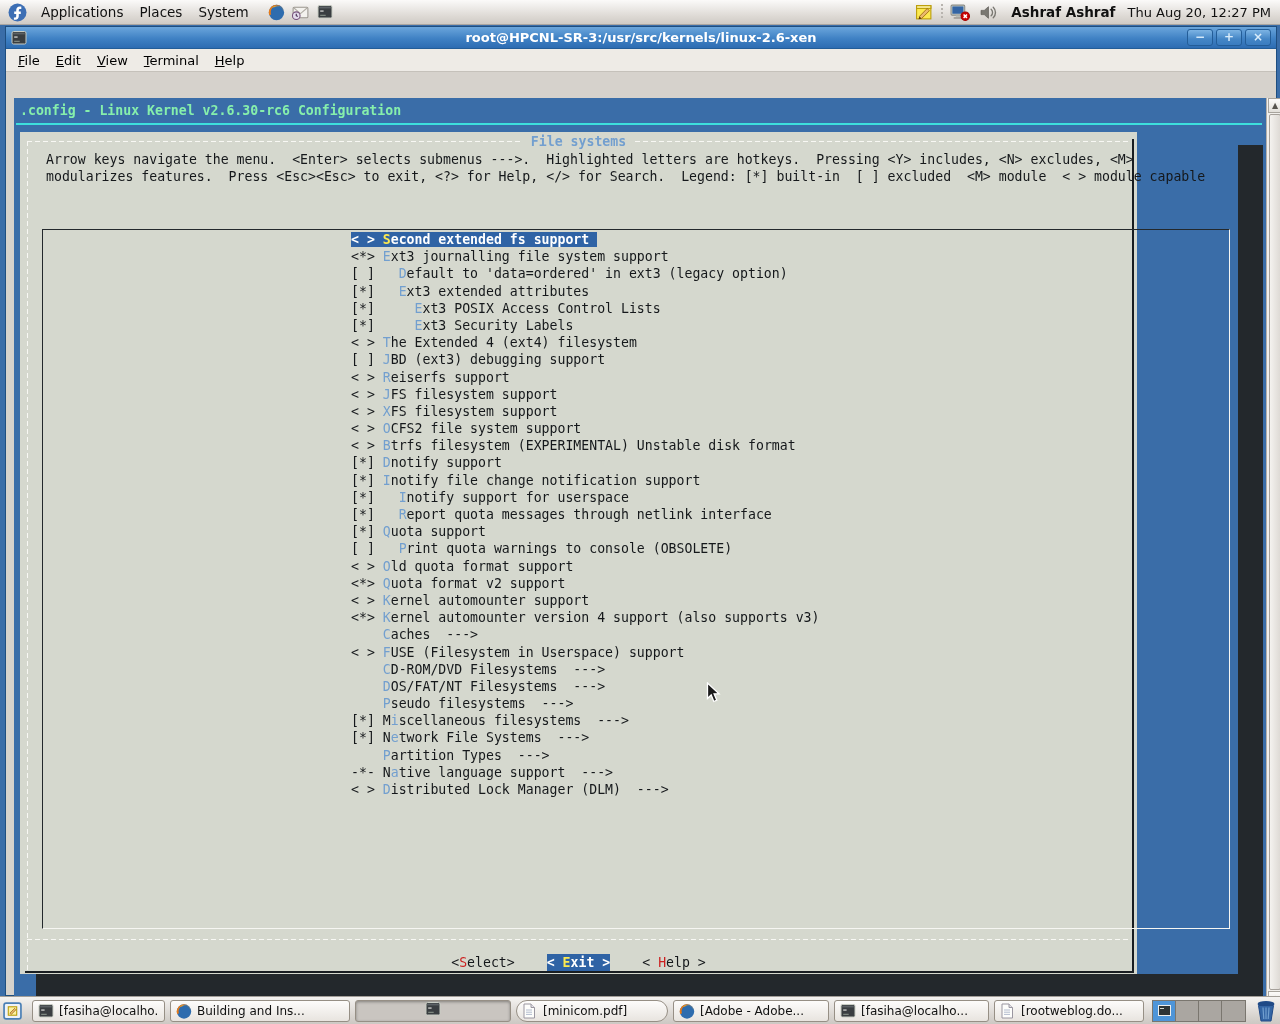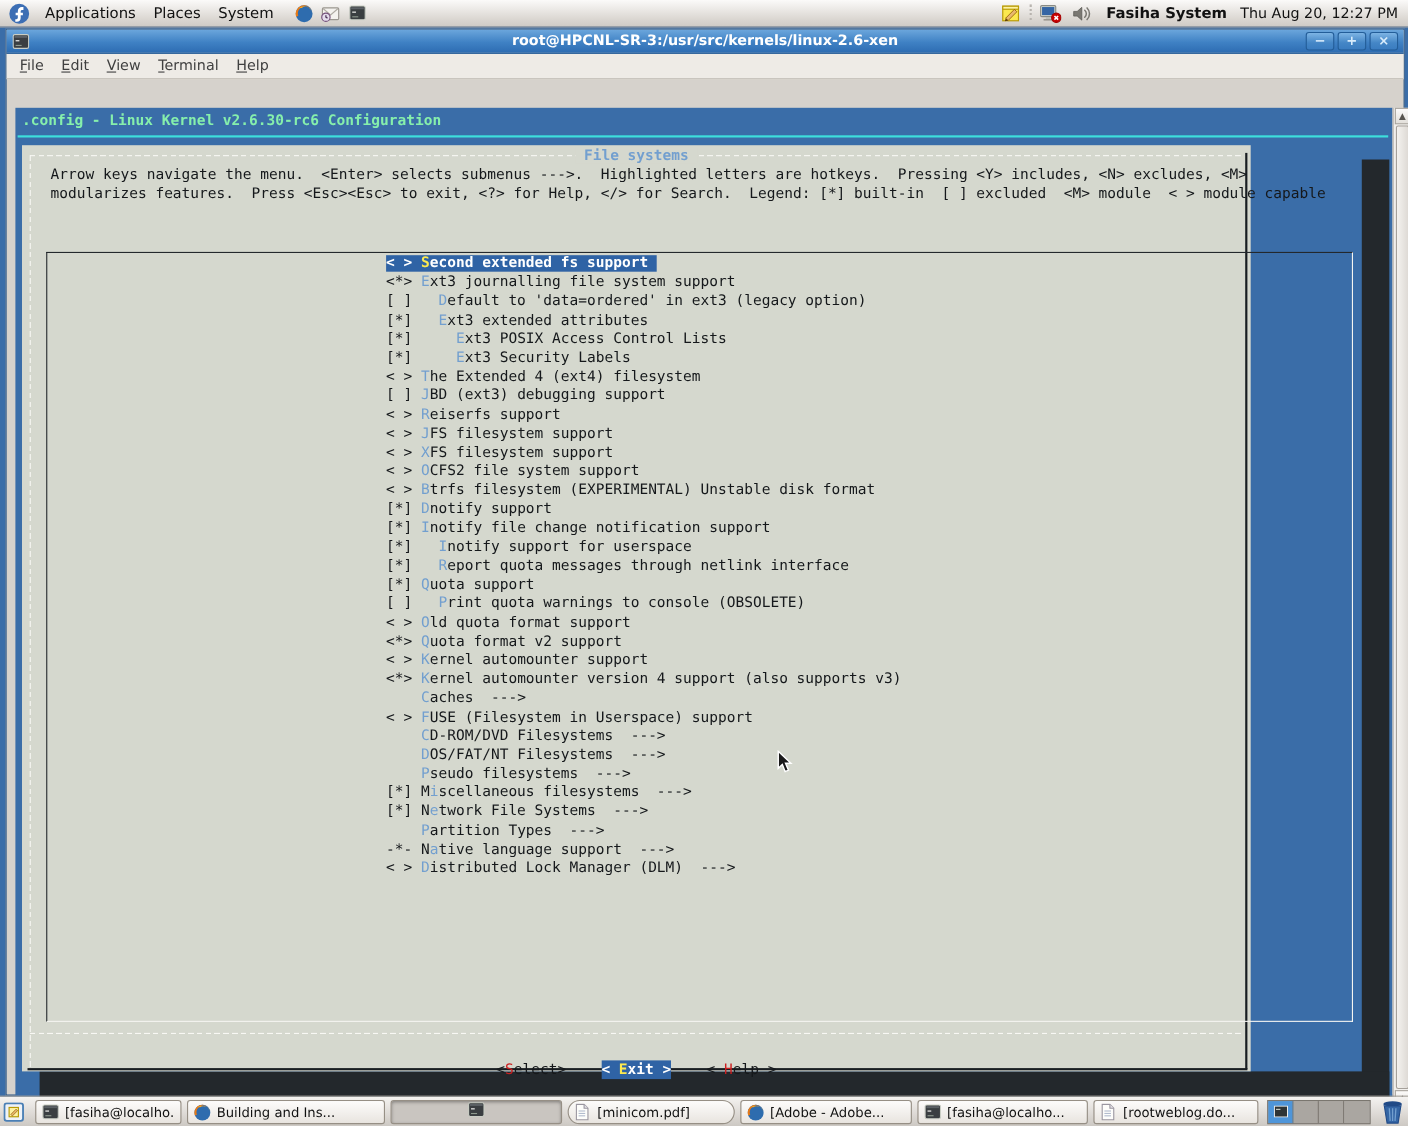--- a/index.html
+++ b/index.html
@@ -24,21 +24,21 @@
   .titlebar { height:22px; background:linear-gradient(#6ba6dc,#3f81c4 55%,#2d6cb2);
     display:flex; align-items:center; position:relative; padding:0 5px; border-bottom:1px solid #235d98; }
   .title-icon { width:16px; height:16px; display:inline-flex; z-index:2; }
   .title-text { position:absolute; left:0; right:0; text-align:center; color:#fff; font-weight:bold; font-size:13px; }
   .win-controls { margin-left:auto; display:flex; gap:3px; z-index:2; }
   .wbtn { width:26px; height:17px; border:1px solid #235d98; border-radius:3px;
     background:linear-gradient(#7db4e4,#4486c6 60%,#3a7cc0); color:#d9ecfb; font-size:12px;
     line-height:15px; text-align:center; font-weight:bold; }
   .menubar { height:23px; display:flex; align-items:center; padding:0 4px;
     background:#eeebe6; border-bottom:1px solid #c5c1ba; }
-  .mb-item { font-size:13px; padding:3px 8px; color:#404040; display:inline-block; }
+  .mb-item { font-size:13px; padding:3px 8px; color:#000000; display:inline-block; }
   .mb-item::first-letter { text-decoration:underline; }
 
   
   .term { position:absolute; left:8px; top:71px; width:1252px; height:923px;
     background:var(--terminal_background); font-family:"DejaVu Sans Mono",monospace;
     font-size:13.2px; line-height:17.2px; }
   .term-header { position:absolute; left:6px; top:4px; color:#86efac; font-weight:bold; white-space:pre; }
   .cyan-line { position:absolute; left:2px; top:25px; width:1246px; height:2px; background:var(--cyan_line); }
   .shadow-r { position:absolute; left:1224px; top:47px; width:25px; height:852px; background:var(--shadow); }
   .shadow-b { position:absolute; left:22px; top:876px; width:1227px; height:23px; background:var(--shadow); }
@@ -59,21 +59,21 @@
   .instr { position:absolute; left:26px; white-space:pre; }
   .listbox { position:absolute; left:22px; top:97px; width:1188px; height:700px;
     border-top:1px solid #23282c; border-left:1px solid #23282c;
     border-right:1px solid #f6f6f2; border-bottom:1px solid #f6f6f2; }
   .menu-list { position:absolute; left:331px; top:99px; }
   .mrow { height:17.2px; white-space:pre; }
   .mrow .hk { color:var(--hotkey_blue); }
   .mrow.sel .wrap { background:var(--selection_blue); color:#fff; font-weight:bold; }
   .mrow.sel .hk { color:var(--hotkey_yellow); }
   .btn-row { position:absolute; left:0; right:0; top:818px; text-align:center; white-space:pre; }
-  .dlg-btn { display:inline-block; margin:14px 16px; white-space:pre; color:#15181b; }
+  .dlg-btn { display:inline-block; margin:4px 16px; white-space:pre; color:#15181b; }
   .dlg-btn .hk { color:var(--hotkey_red); }
   .dlg-btn.focused { background:var(--selection_blue); color:#fff; font-weight:bold; }
   .dlg-btn.focused .hk { color:var(--hotkey_yellow); }
 
   
   .scrollbar { position:absolute; left:1260px; top:71px; width:16px; height:923px;
     background:#f1efec; border-left:1px solid #b4b0aa; }
   .sb-btn { position:absolute; left:1px; width:14px; height:15px;
     background:linear-gradient(#fcfbfa,#e2dfda); border:1px solid #a8a49d;
     color:#57544f; font-size:8px; text-align:center; line-height:13px; }
@@ -165,21 +165,21 @@
               <path d="M12.9,9.9 L16.1,13.1 M16.1,9.9 L12.9,13.1" stroke="#fff" stroke-width="1.4"></path>
             </svg>
           </span>
           <span class="picon">
             <svg width="18" height="17" viewBox="0 0 17 16">
               <path d="M1,6 L4,6 L8,2.5 L8,13.5 L4,10 L1,10 Z" fill="#7a7872" stroke="#55534e" stroke-width="0.6"></path>
               <path d="M10.5,5 A4,4 0 0 1 10.5,11 M12.5,3 A7,7 0 0 1 12.5,13" fill="none" stroke="#7a7872" stroke-width="1.3" stroke-linecap="round"></path>
             </svg>
           </span>
         </div>
-      <span class="user-name">Fasiha System</span>
+      <span class="user-name">Ashraf Ashraf</span>
       <span class="clock">Thu Aug 20, 12:27 PM</span>
     </div>
   </div>
 
   <div class="window">
     <div class="titlebar">
       <span class="title-icon">
           <svg width="16" height="16" viewBox="0 0 16 16">
             <rect x="1" y="1.5" width="14" height="12.5" rx="1.5" fill="#3a3e41" stroke="#c9cdc4"></rect>
             <rect x="2.2" y="2.6" width="11.6" height="1.8" fill="#5c6165"></rect>

